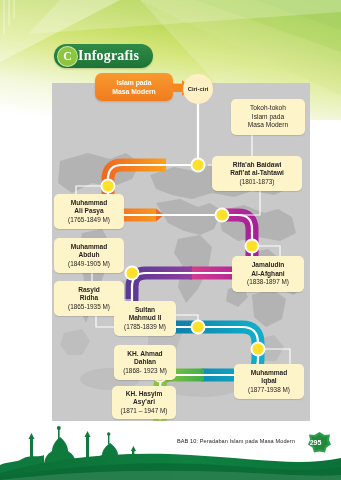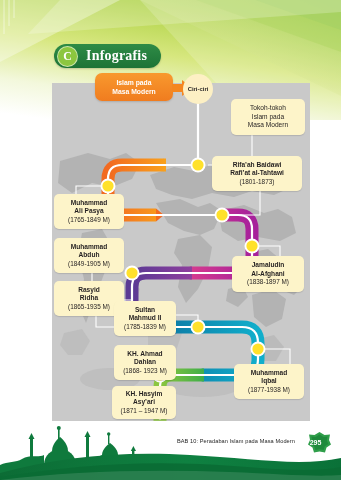--- a/index.html
+++ b/index.html
@@ -23,21 +23,21 @@
   }
   .badge-letter{
     width:19px;height:19px;border-radius:50%;
     background:#8cc63f;color:#ffffff;
     display:flex;align-items:center;justify-content:center;
     font-family:"Liberation Serif",serif;font-size:12px;font-weight:bold;
     border:1px solid rgba(255,255,255,.55);
   }
   .badge-text{
     color:#ffffff;font-family:"Liberation Serif",serif;
-    font-size:14px;font-weight:bold;margin-left:8px;letter-spacing:.2px;
+    font-size:14px;font-weight:bold;letter-spacing:.2px;
   }
 
   
   .panel{
     position:absolute;left:52px;top:83px;width:258px;height:338px;
     background:#c9c9c9;overflow:hidden;
   }
   .panel svg{position:absolute;left:0;top:0;}
 
   

